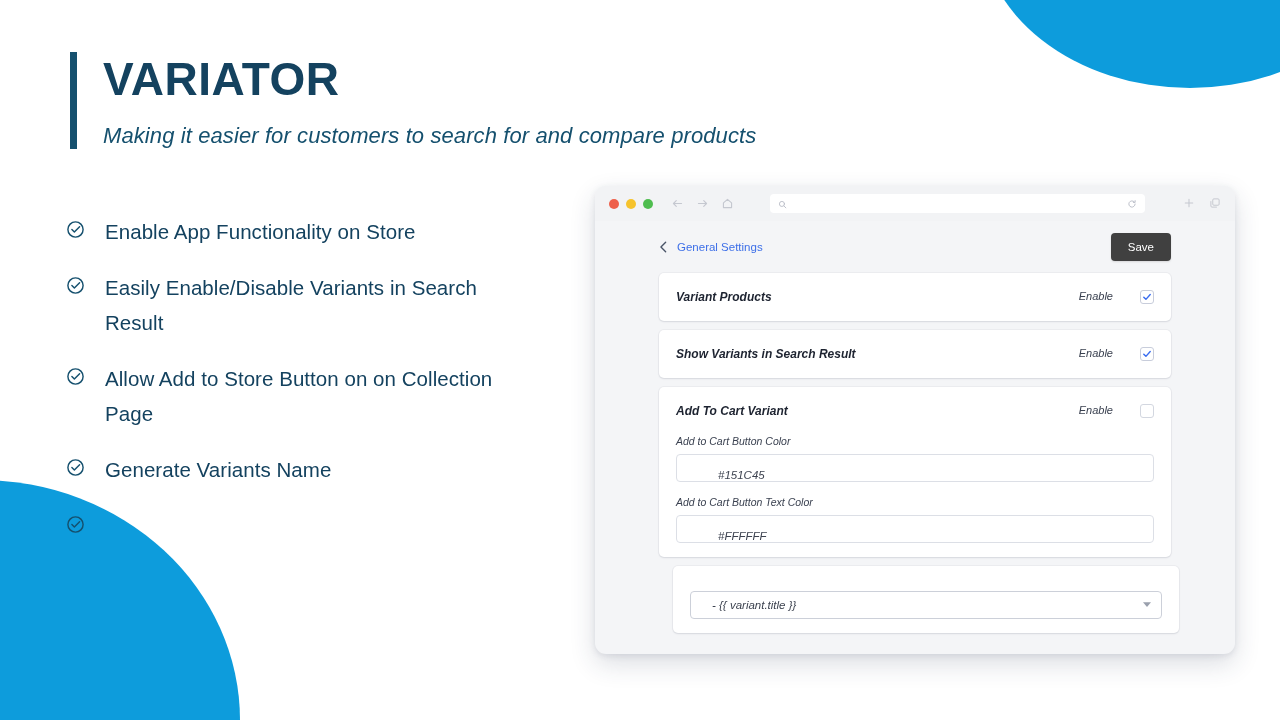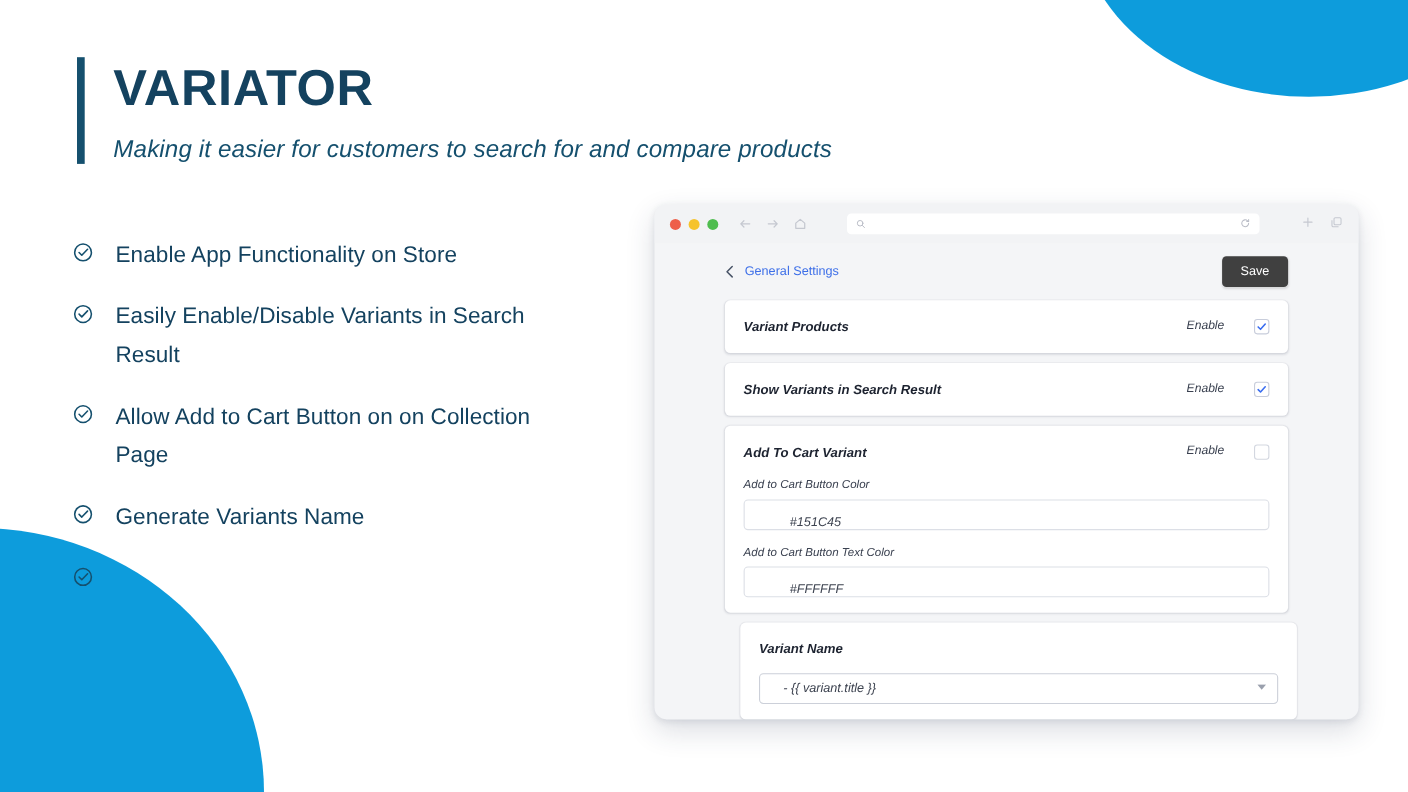--- a/index.html
+++ b/index.html
@@ -306,21 +306,21 @@
     <span class="feature-label">Easily Enable/Disable Variants in Search Result</span>
   </div>
 
   <div class="feature">
     <span class="feature-icon">
       <svg viewBox="0 0 20 20" fill="none" stroke="currentColor" stroke-width="1.5">
         <circle cx="10" cy="10" r="8"></circle>
         <path d="M6.2 10.1l2.6 2.6L14.3 7" stroke-linecap="round" stroke-linejoin="round"></path>
       </svg>
     </span>
-    <span class="feature-label">Allow Add to Cart Button on  on Collection Page</span>
+    <span class="feature-label">Allow Add to Store Button on  on Collection Page</span>
   </div>
 
   <div class="feature">
     <span class="feature-icon">
       <svg viewBox="0 0 20 20" fill="none" stroke="currentColor" stroke-width="1.5">
         <circle cx="10" cy="10" r="8"></circle>
         <path d="M6.2 10.1l2.6 2.6L14.3 7" stroke-linecap="round" stroke-linejoin="round"></path>
       </svg>
     </span>
     <span class="feature-label">Generate Variants Name</span>
@@ -461,21 +461,20 @@
         <div class="field">
           <div class="field-label">Add to Cart Button Text Color</div>
           <div class="color-input">
             <span class="swatch bordered" id="swatch-1" style="background: rgb(255, 255, 255);"></span>
             <span class="color-value">#FFFFFF</span>
           </div>
         </div>
       </div>
 
       <div class="card card-variant-name">
-        <div class="card-title">Variant Name</div>
         <div class="select-box">
           <span class="select-value">- {{ variant.title }}</span>
           <span class="select-arrow">
             <svg width="8" height="6" viewBox="0 0 10 7" fill="currentColor">
               <path d="M0 0h10L5 6z"></path>
             </svg>
           </span>
         </div>
       </div>
 

